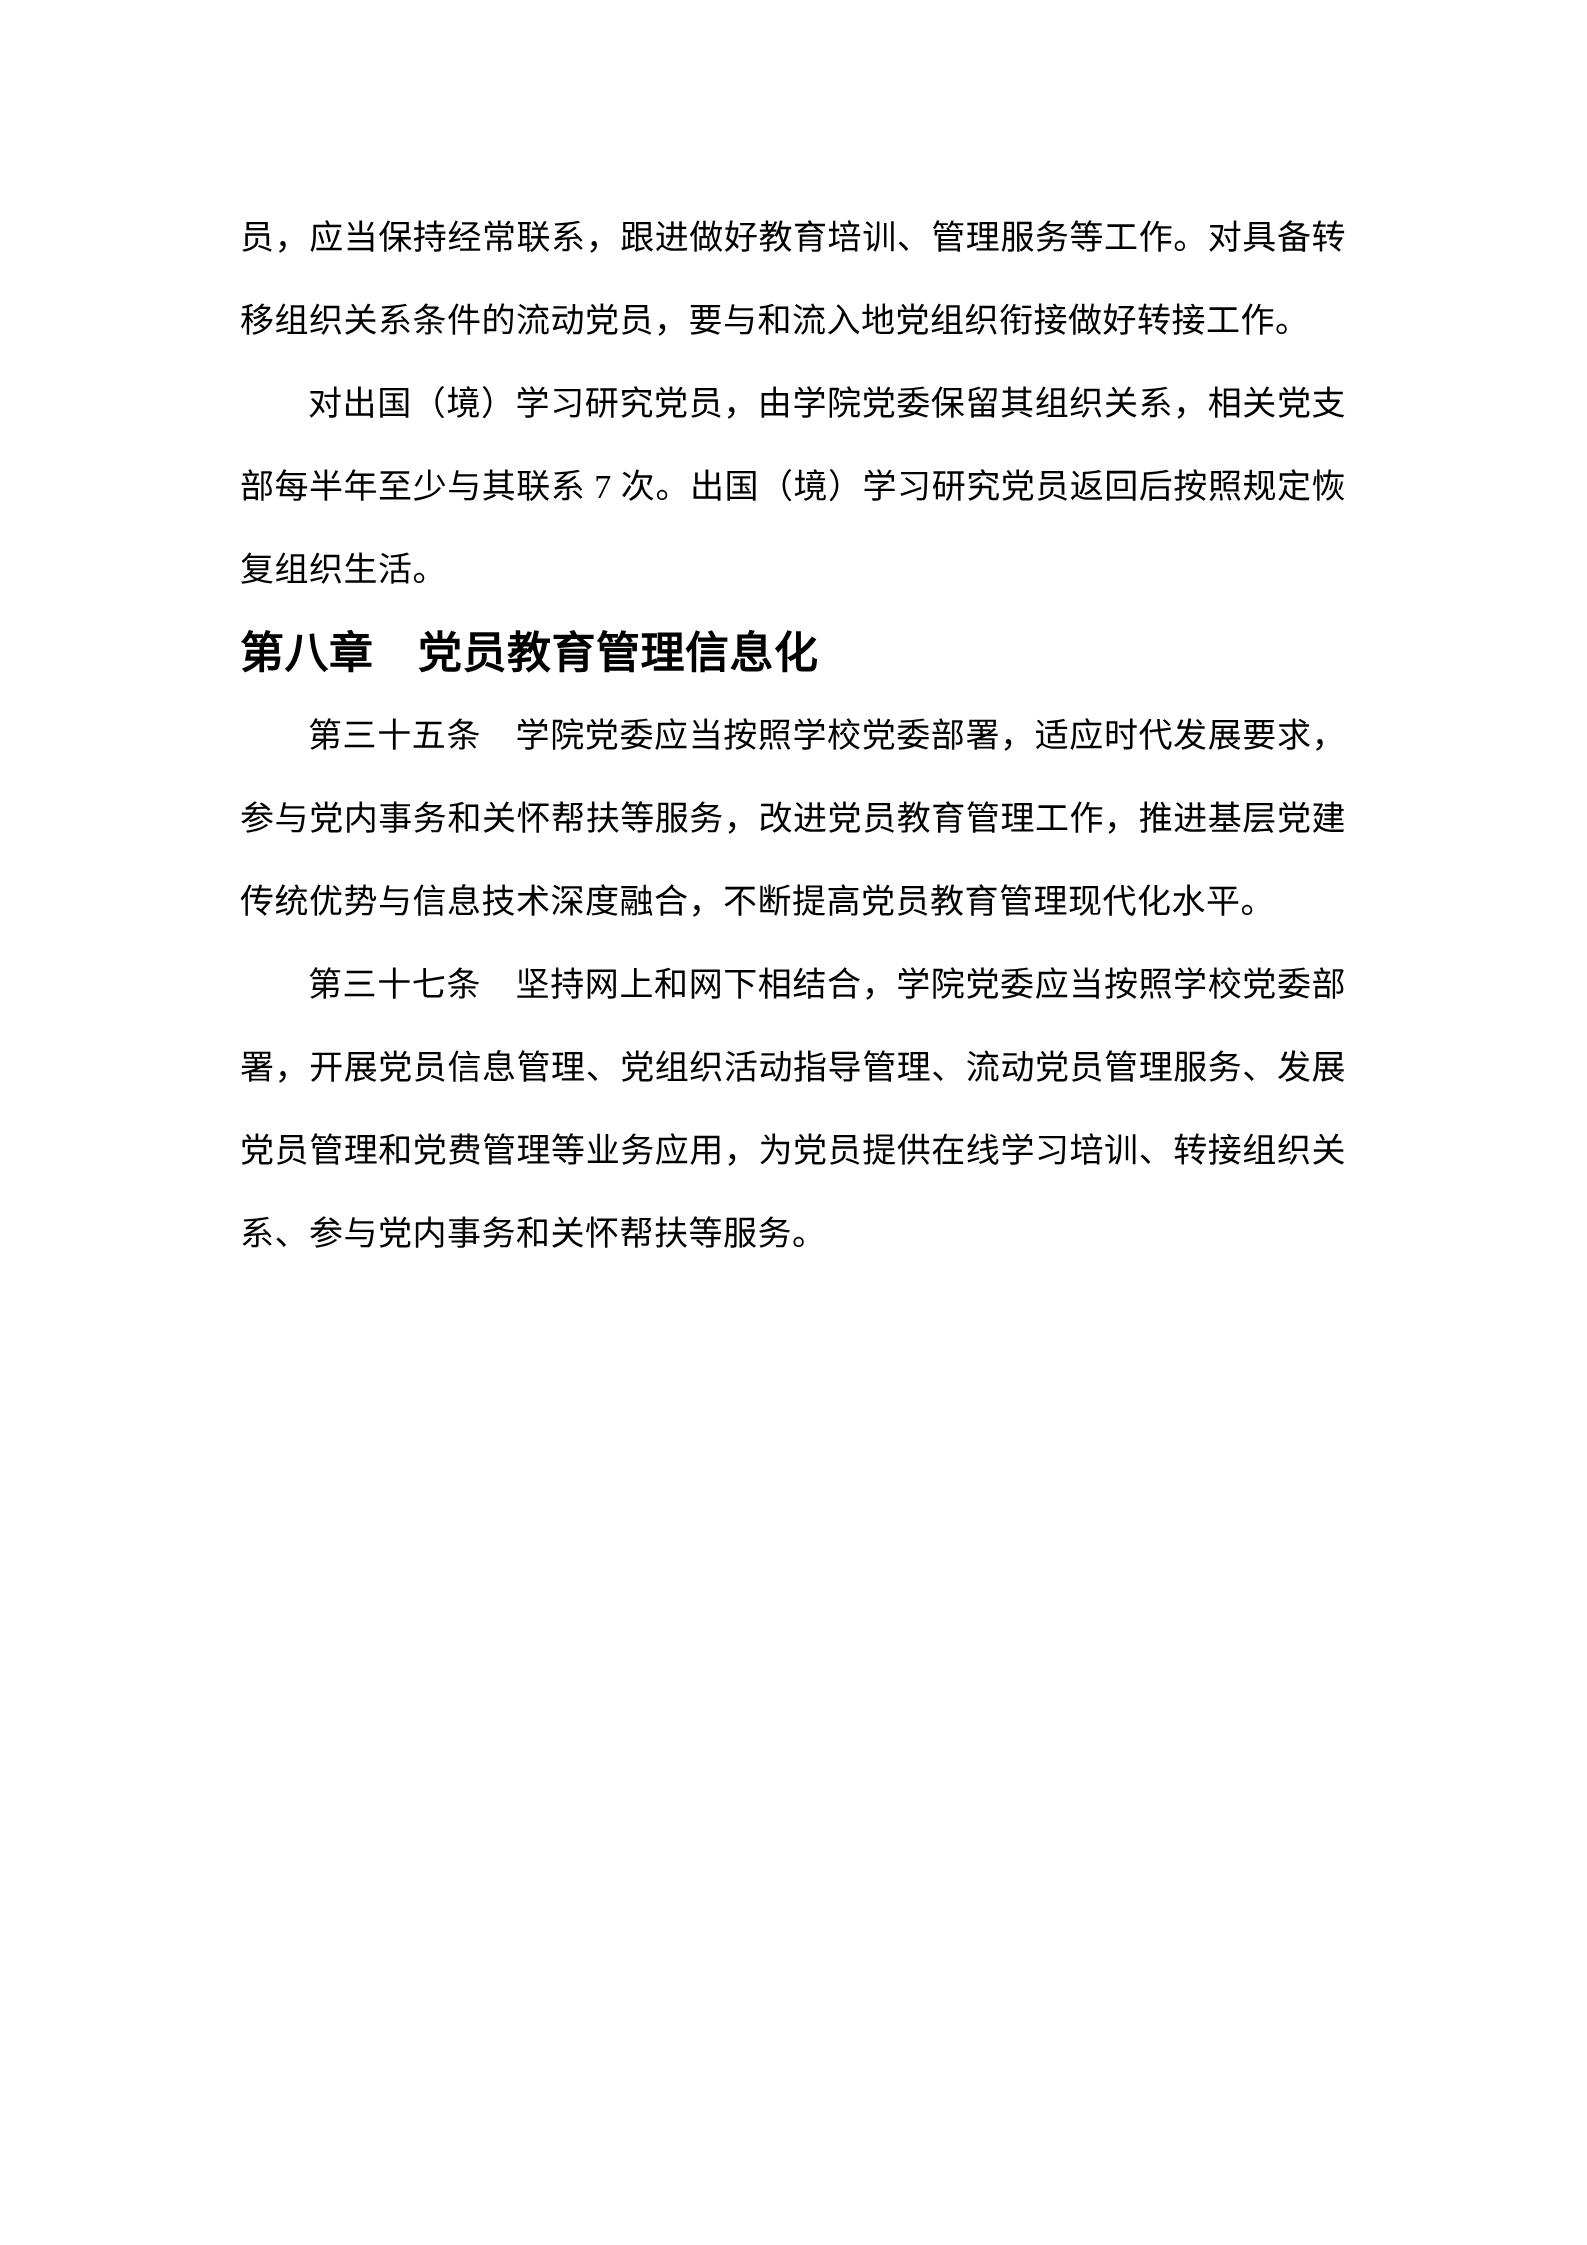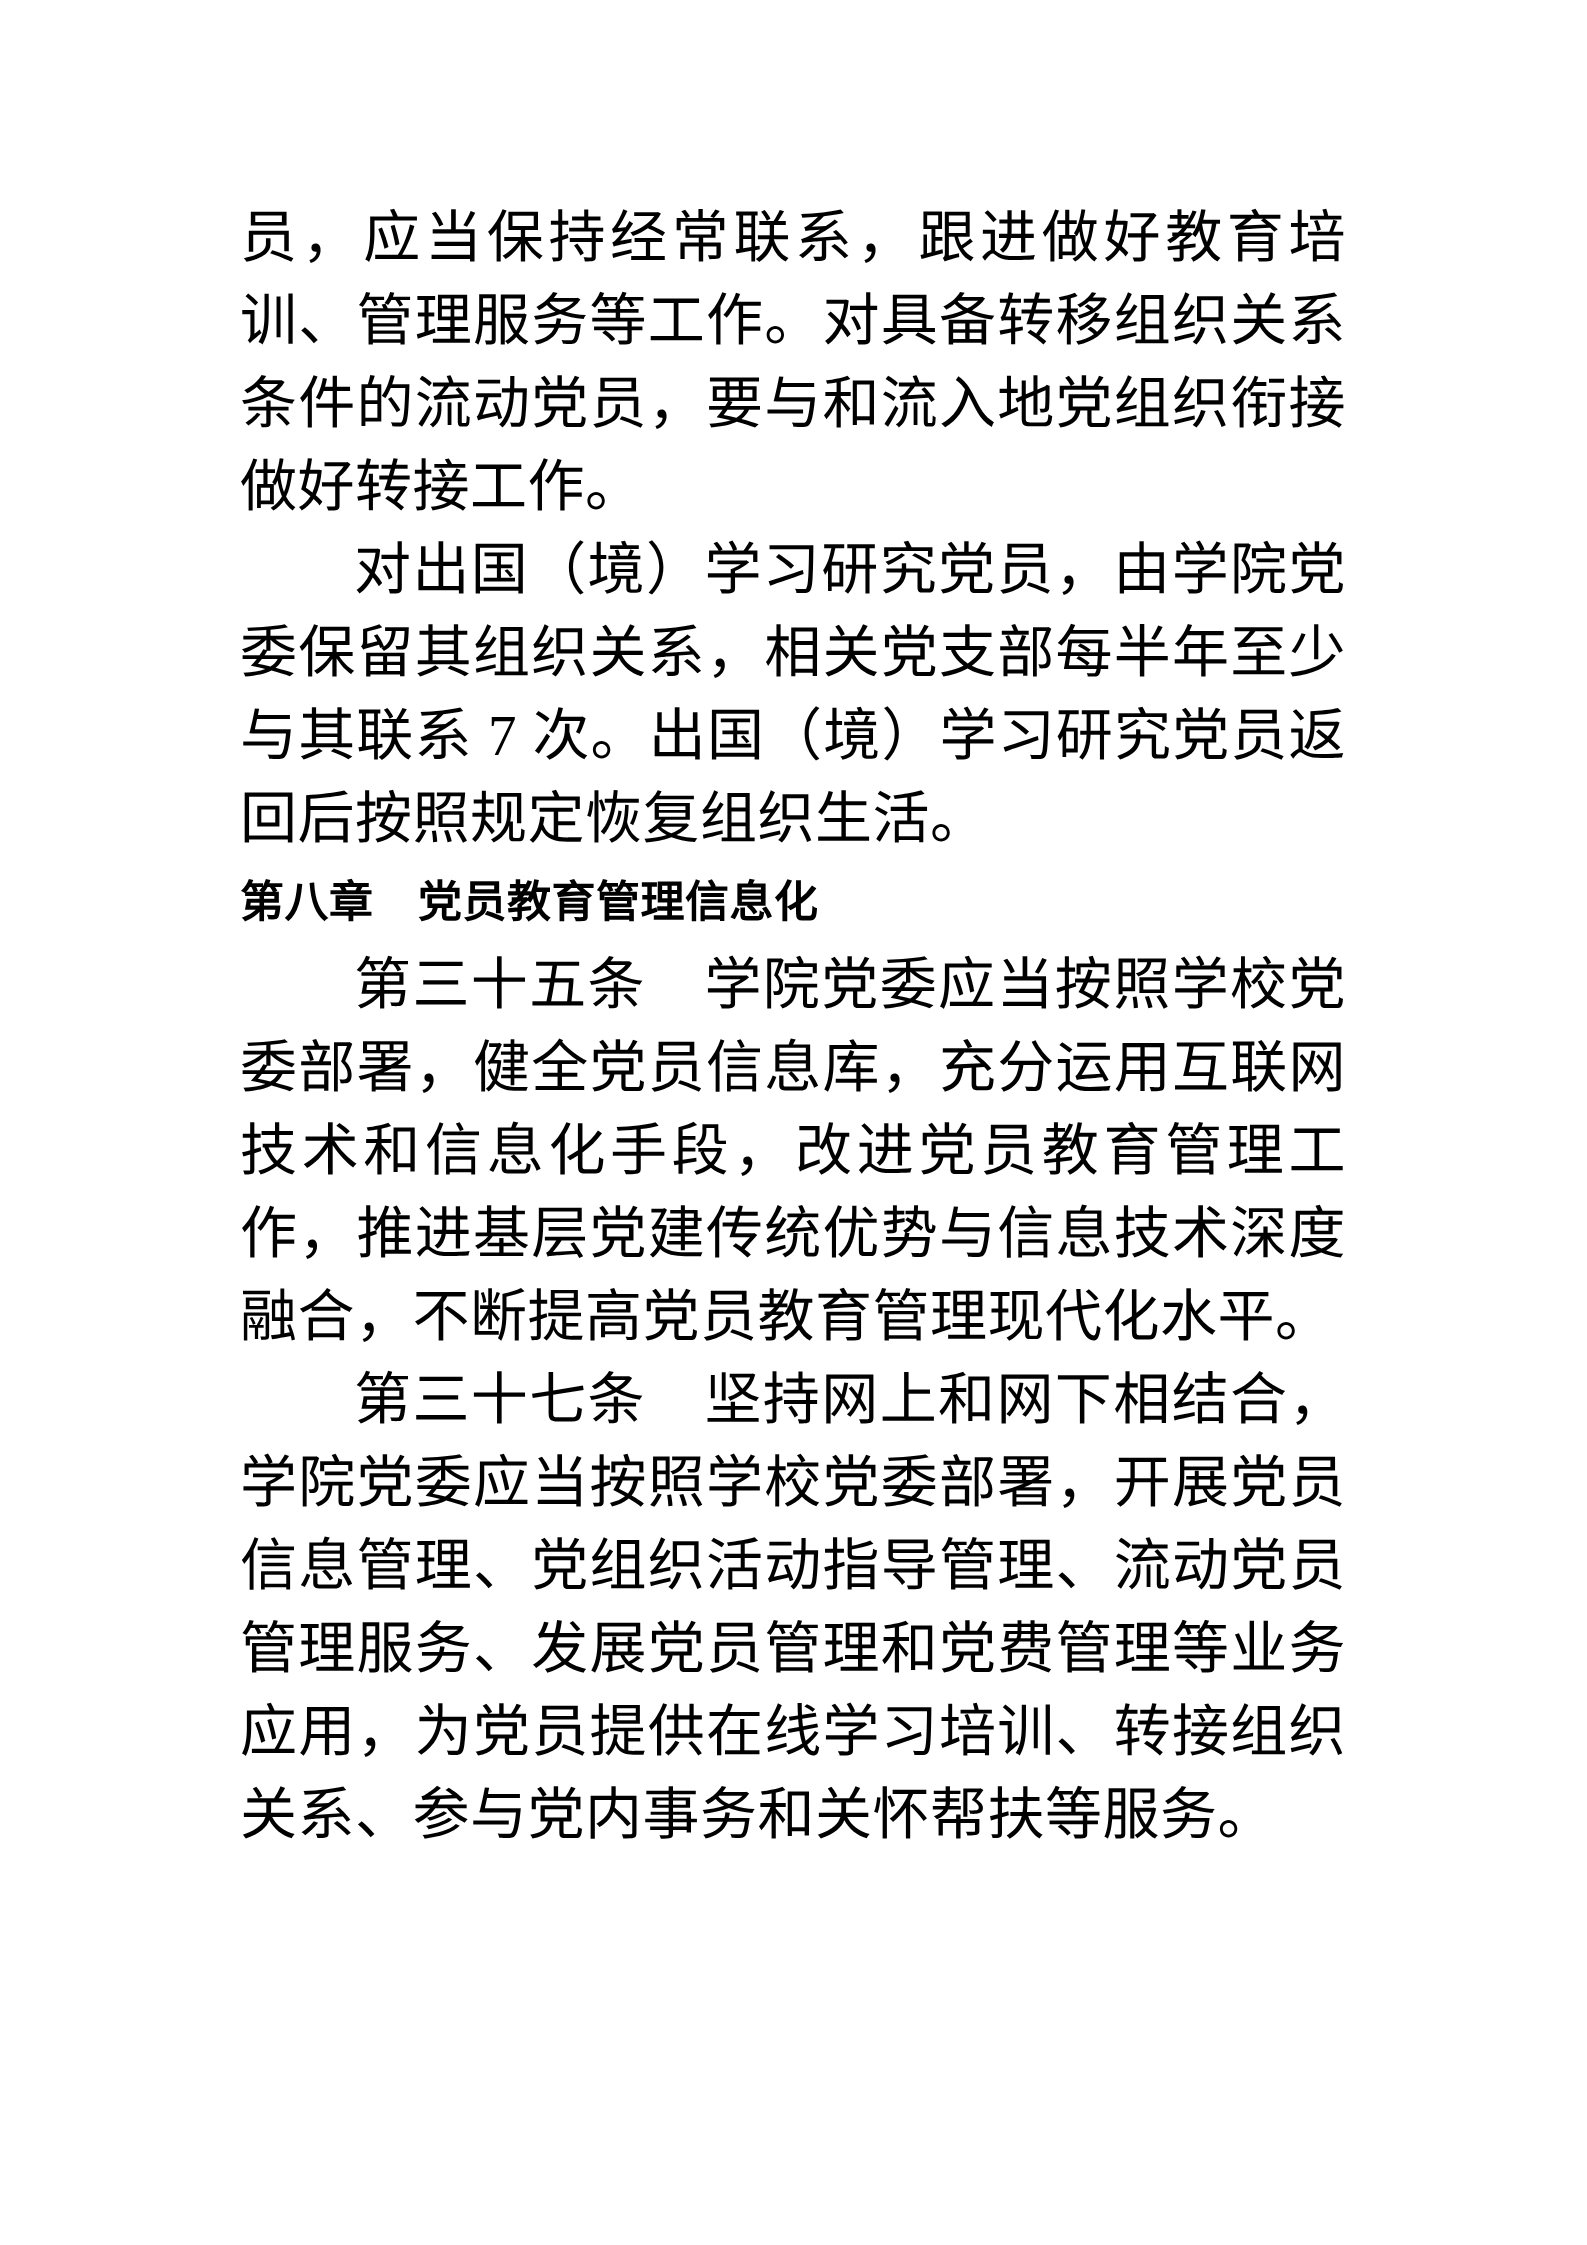--- a/index.html
+++ b/index.html
@@ -18,21 +18,21 @@
   .text-block {
     position: absolute;
     left: 240px;
     top: 196px;
     width: 1106px;
   }
   .para {
     margin: 0;
     padding: 0;
     font-family: "Liberation Serif", "DejaVu Serif", serif;
-    font-size: 57px;
+    font-size: 34px;
     line-height: 83px;
     color: #000000;
     text-align: justify;
     letter-spacing: 0.5px;
   }
   .para.indent {
     text-indent: 2em;
   }
   .chapter-heading {
     margin: 0;
@@ -52,20 +52,20 @@
 <div class="page">
   <div class="text-block">
 
     <p class="para">员，应当保持经常联系，跟进做好教育培训、管理服务等工作。对具备转移组织关系条件的流动党员，要与和流入地党组织衔接做好转接工作。</p>
 
 
     <p class="para indent">对出国（境）学习研究党员，由学院党委保留其组织关系，相关党支部每半年至少与其联系 7 次。出国（境）学习研究党员返回后按照规定恢复组织生活。</p>
 
     <h2 class="chapter-heading">第八章　党员教育管理信息化</h2>
 
-    <p class="para indent">第三十五条　学院党委应当按照学校党委部署，健全党员信息库，充分运用互联网技术和信息化手段，改进党员教育管理工作，推进基层党建传统优势与信息技术深度融合，不断提高党员教育管理现代化水平。</p>
+    <p class="para indent">第三十五条　学院党委应当按照学校党委部署，适应时代发展要求，参与党内事务和关怀帮扶等服务，改进党员教育管理工作，推进基层党建传统优势与信息技术深度融合，不断提高党员教育管理现代化水平。</p>
 
 
     <p class="para indent">第三十七条　坚持网上和网下相结合，学院党委应当按照学校党委部署，开展党员信息管理、党组织活动指导管理、流动党员管理服务、发展党员管理和党费管理等业务应用，为党员提供在线学习培训、转接组织关系、参与党内事务和关怀帮扶等服务。</p>
 
 
   </div>
 </div>
 
 </body></html>

